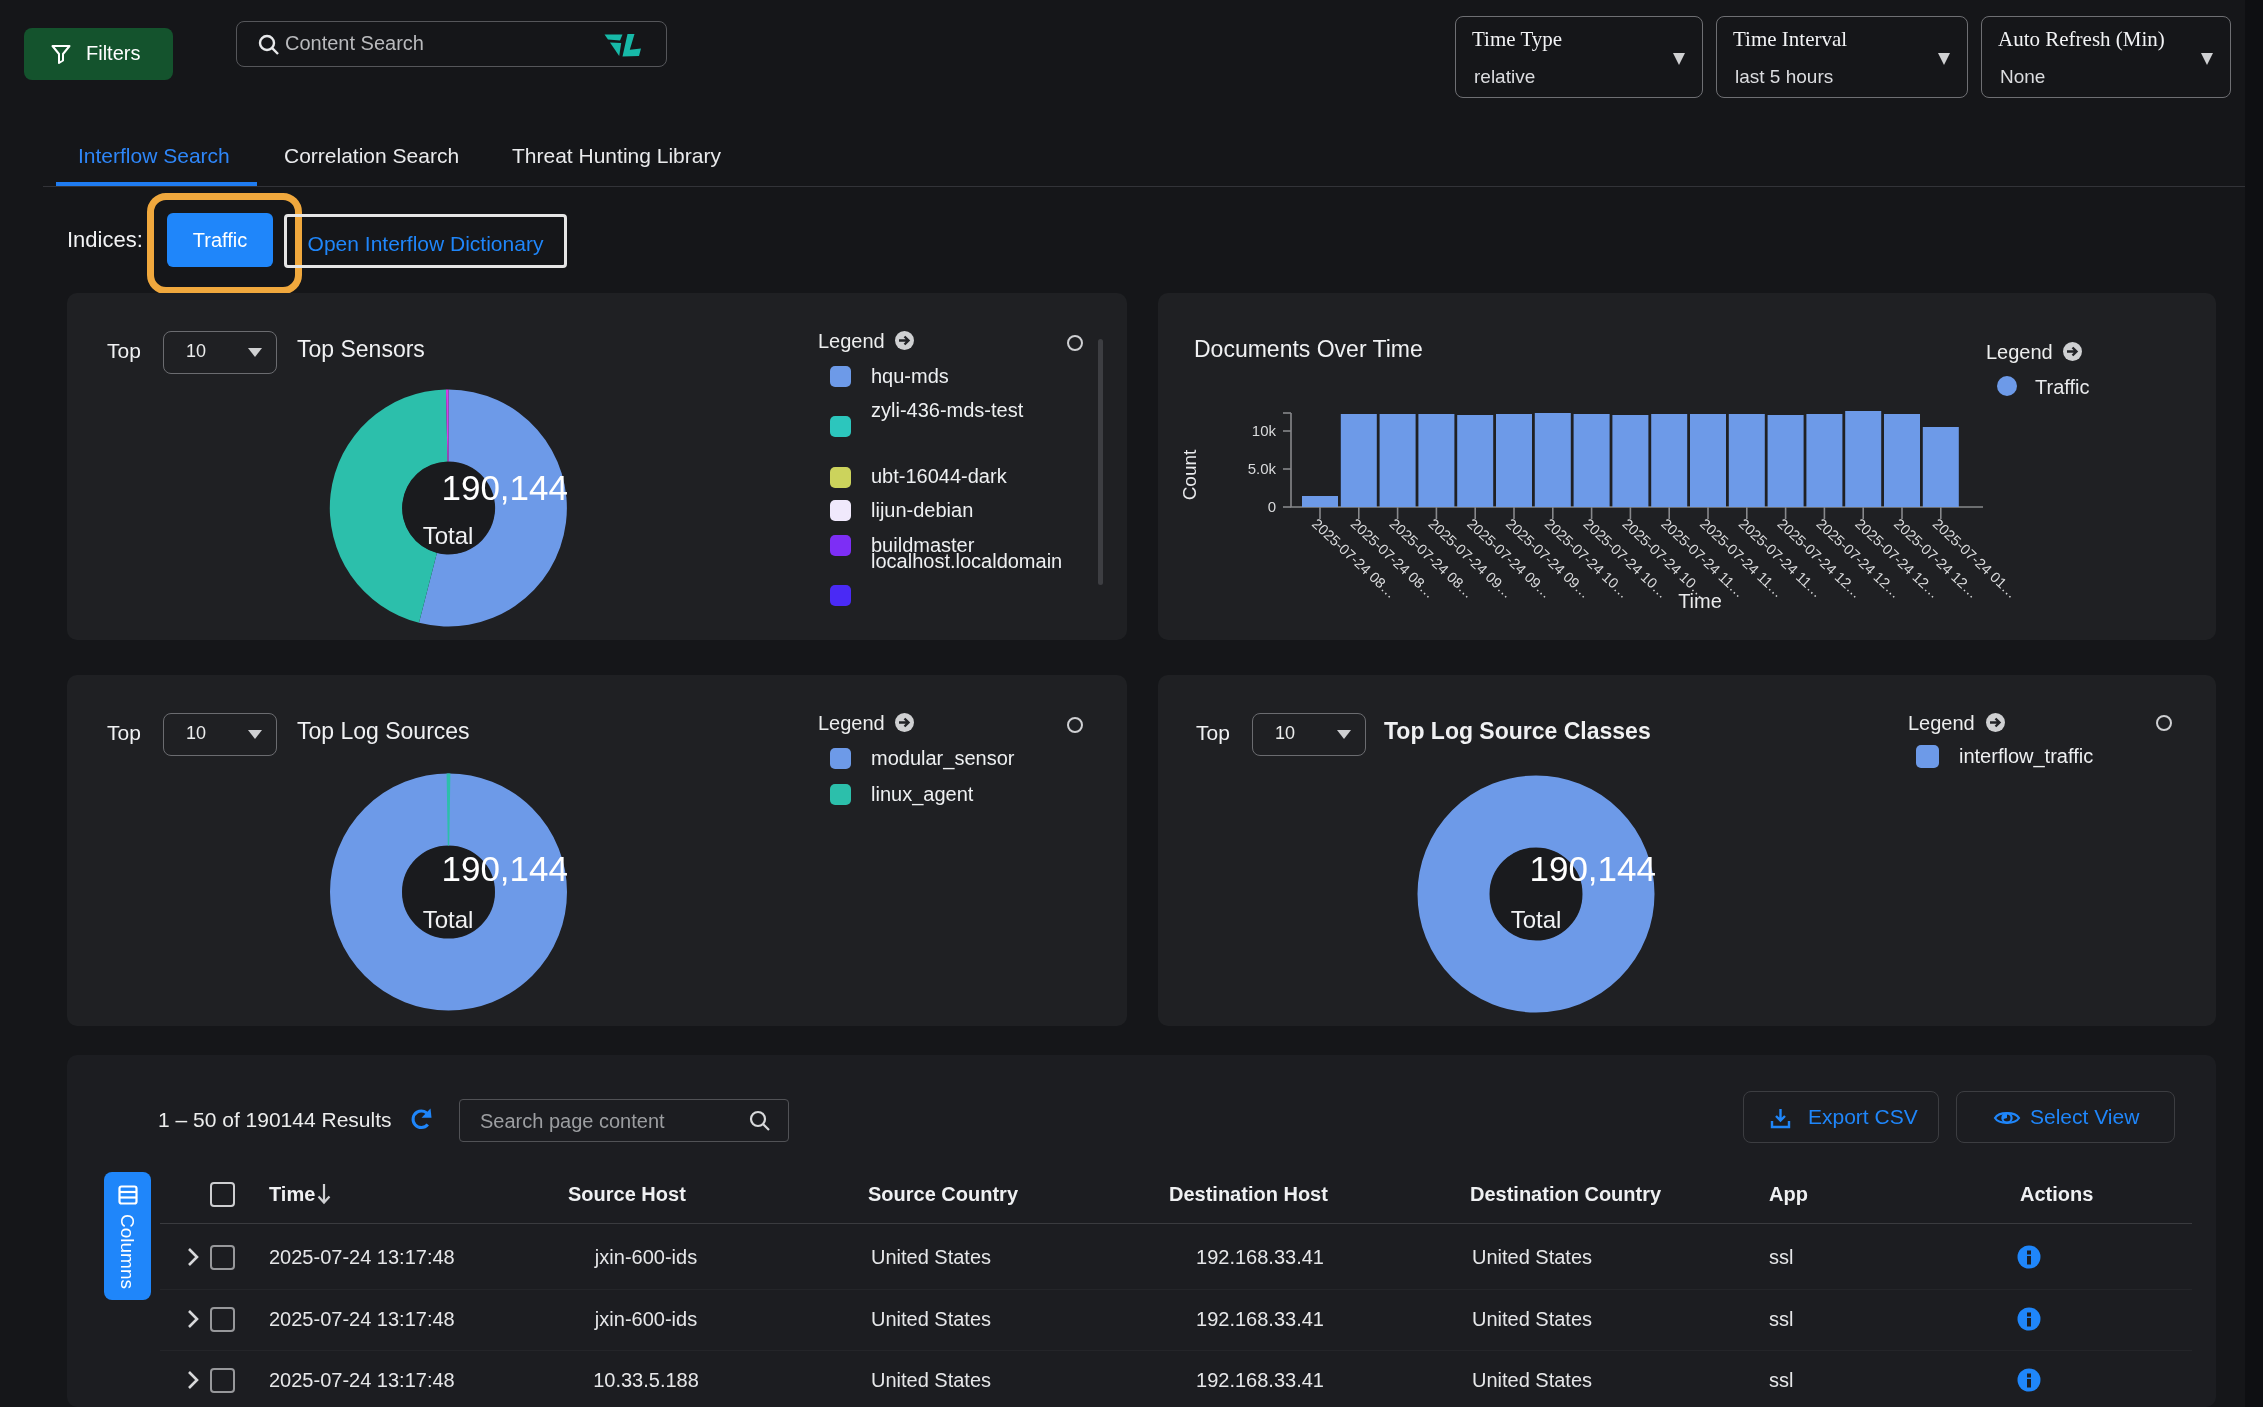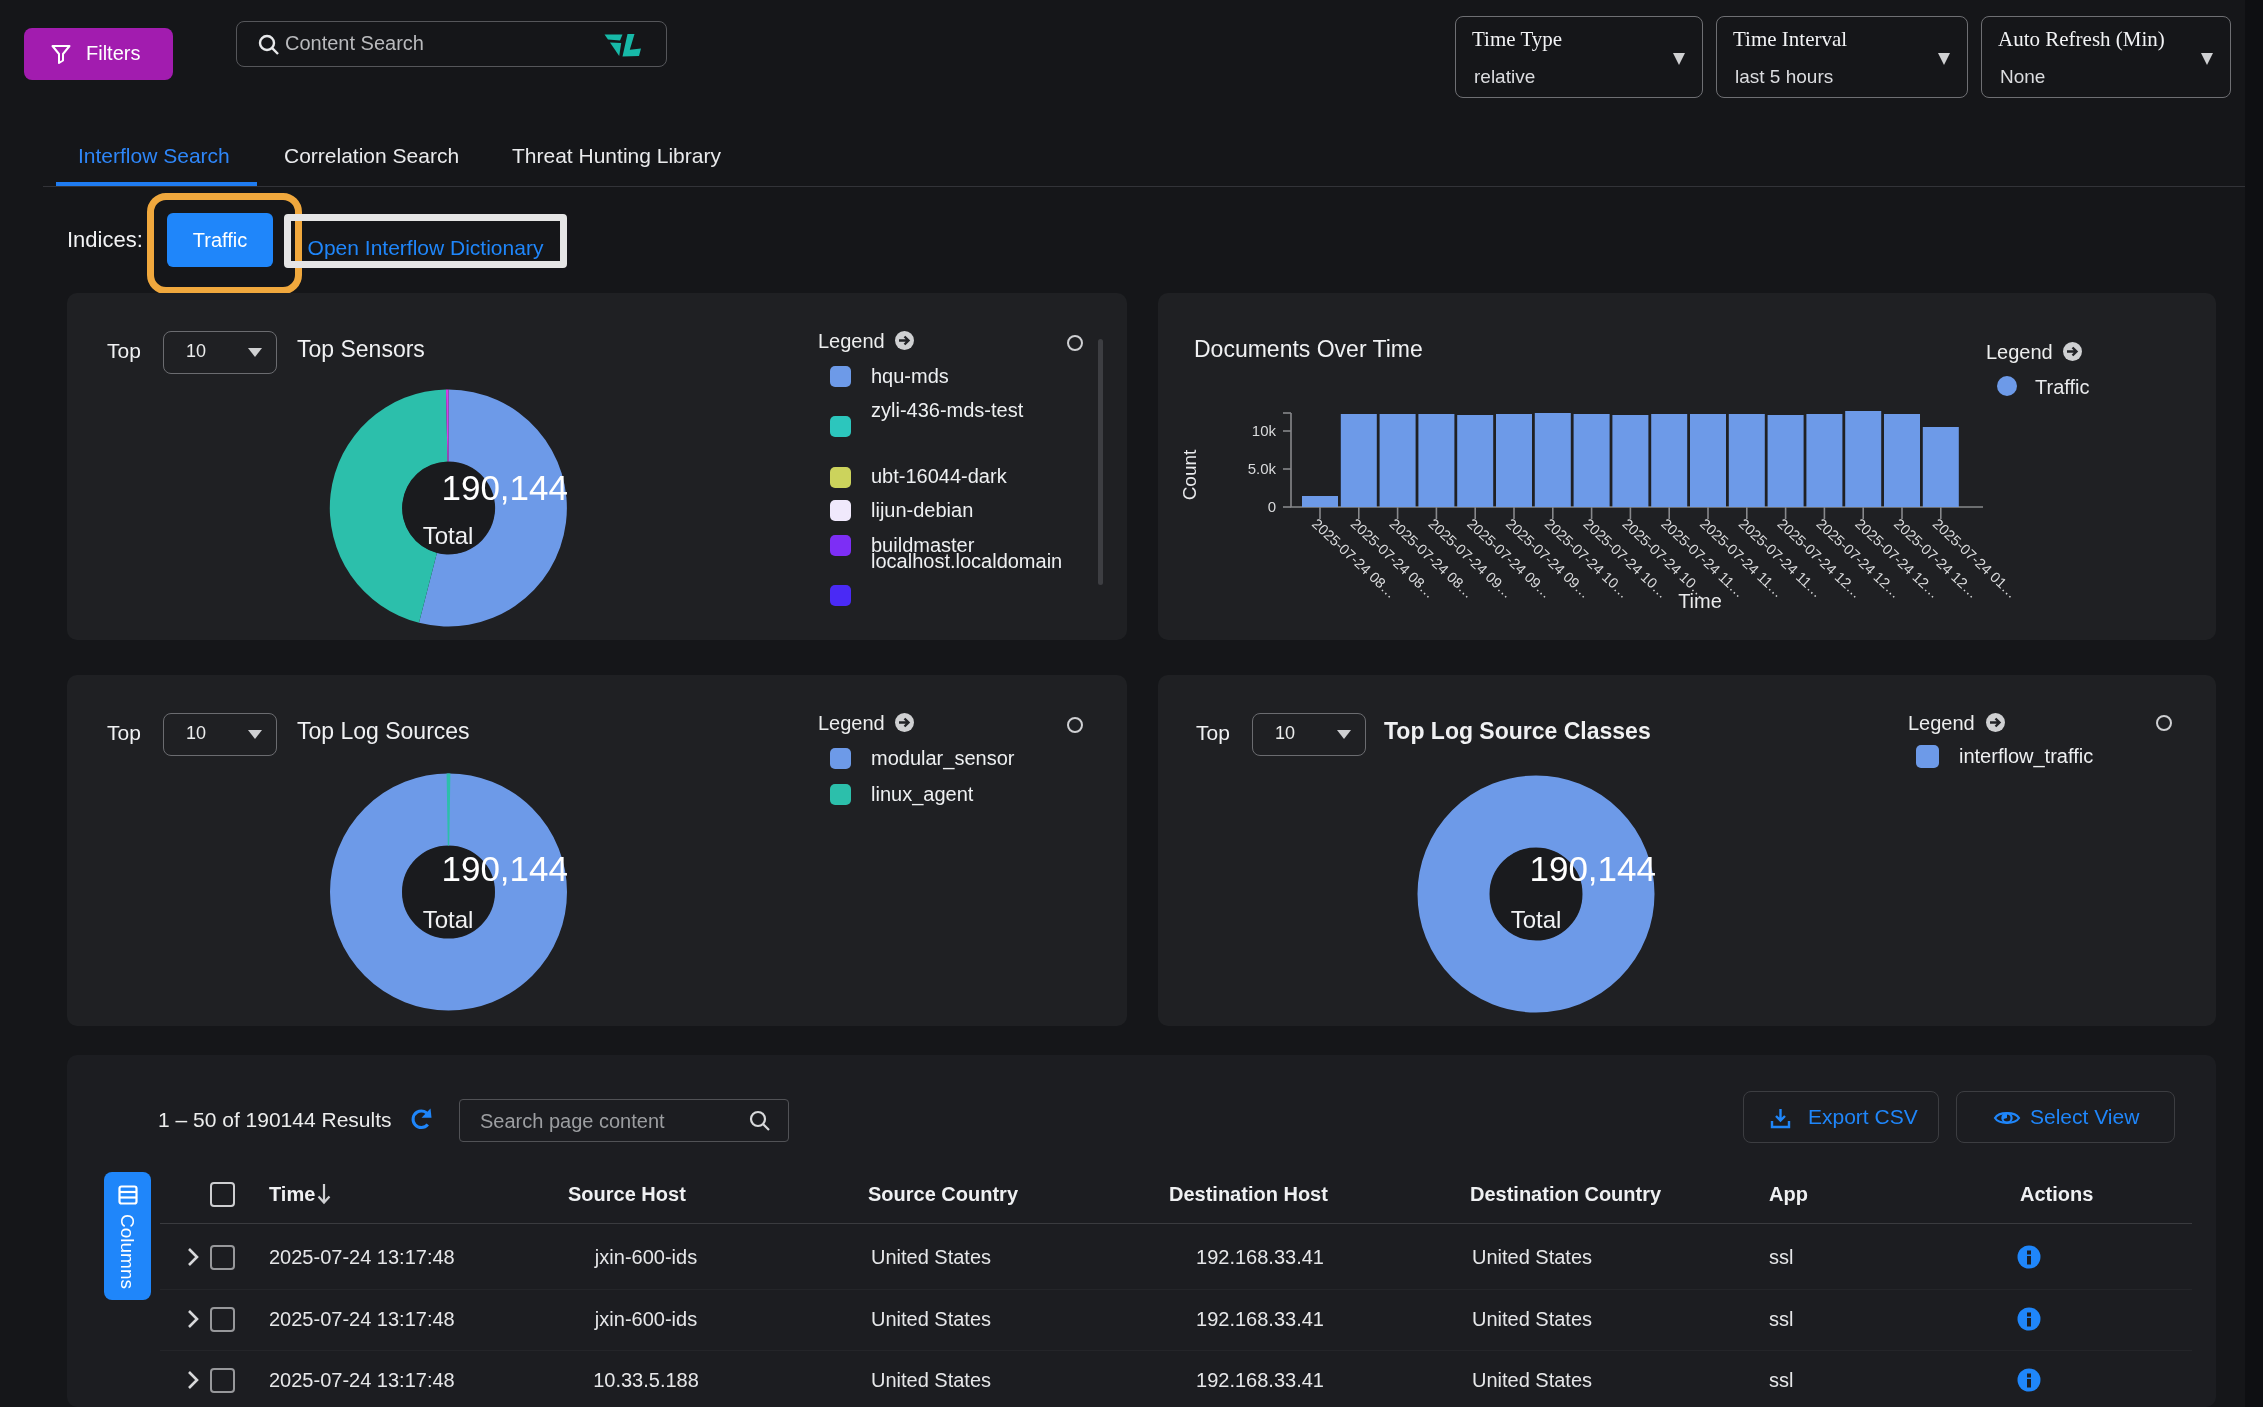--- a/index.html
+++ b/index.html
@@ -23,21 +23,21 @@
   .hdr { position:absolute; font-size:20px; font-weight:bold; color:#eff0f2; }
   .cell { position:absolute; font-size:20px; color:#e6e7e9; }
   .donut-num { position:absolute; font-size:35px; color:#fff; text-align:right; width:240px; }
   .donut-tot { position:absolute; font-size:24px; color:#f0f1f3; text-align:center; width:240px; }
 </style>
 </head>
 <body>
 
 <div class="abs" style="left:2245px; top:0; width:18px; height:1407px; background:#0e0f12;"></div>
 
-<div class="abs" style="left:24px; top:28px; width:149px; height:52px; background:#a21caf; border-radius:8px;">
+<div class="abs" style="left:24px; top:28px; width:149px; height:52px; background:#14532d; border-radius:8px;">
   <svg class="abs" style="left:26px; top:15px;" width="22" height="22" viewBox="0 0 22 22">
     <path d="M2.5 3 h17 l-6.5 8 v6.5 l-4 2.5 v-9 Z" fill="none" stroke="#fff" stroke-width="2" stroke-linejoin="round"></path>
   </svg>
   <span class="abs" style="left:62px; top:14px; font-size:20px; color:#fff;">Filters</span>
 </div>
 
 <div class="abs" style="left:236px; top:21px; width:431px; height:46px; border:1.5px solid #55565a; border-radius:8px;">
   <svg class="abs" style="left:20px; top:11px;" width="24" height="24" viewBox="0 0 24 24">
     <circle cx="10" cy="10" r="7" fill="none" stroke="#e8e9eb" stroke-width="2.4"></circle>
     <line x1="15.2" y1="15.2" x2="21" y2="21" stroke="#e8e9eb" stroke-width="2.4"></line>
@@ -68,21 +68,21 @@
 
 <span class="abs" style="left:78px; top:144px; font-size:21px; color:#2e86f8;">Interflow Search</span>
 <span class="abs" style="left:284px; top:144px; font-size:21px; color:#e9eaec;">Correlation Search</span>
 <span class="abs" style="left:512px; top:144px; font-size:21px; color:#e9eaec;">Threat Hunting Library</span>
 <div class="abs" style="left:56px; top:182px; width:201px; height:5px; background:#1f7cf1;"></div>
 <div class="abs" style="left:43px; top:186px; width:2202px; height:1px; background:#323338;"></div>
 
 <span class="abs" style="left:67px; top:227px; font-size:22px; color:#f2f3f5;">Indices:</span>
 <div class="abs" style="left:147px; top:193px; width:155px; height:101px; border:7px solid #f0a83d; border-radius:19px;"></div>
 <div class="abs" style="left:167px; top:213px; width:106px; height:54px; background:#1f86fa; border-radius:6px; text-align:center; line-height:54px; font-size:20px; color:#fff;">Traffic</div>
-<div class="abs" style="left:284px; top:214px; width:283px; height:54px; border:7px solid #e5e5e5; border-radius:4px; text-align:center; line-height:53px; font-size:21px; color:#1f86fa;">Open Interflow Dictionary</div>
+<div class="abs" style="left:284px; top:214px; width:283px; height:54px; border:3px solid #e5e5e5; border-radius:4px; text-align:center; line-height:53px; font-size:21px; color:#1f86fa;">Open Interflow Dictionary</div>
 
 <div class="panel" style="left:67px; top:293px; width:1060px; height:347px;"></div>
 <div class="panel" style="left:1158px; top:293px; width:1058px; height:347px;"></div>
 <div class="panel" style="left:67px; top:675px; width:1060px; height:351px;"></div>
 <div class="panel" style="left:1158px; top:675px; width:1058px; height:351px;"></div>
 
 <span class="abs" style="left:107px; top:339px; font-size:21px; color:#f0f1f3;">Top</span>
 <div class="minidd" style="left:163px; top:331px; width:114px; height:43px;">
     <span>10</span>
     <div class="tri"></div>

